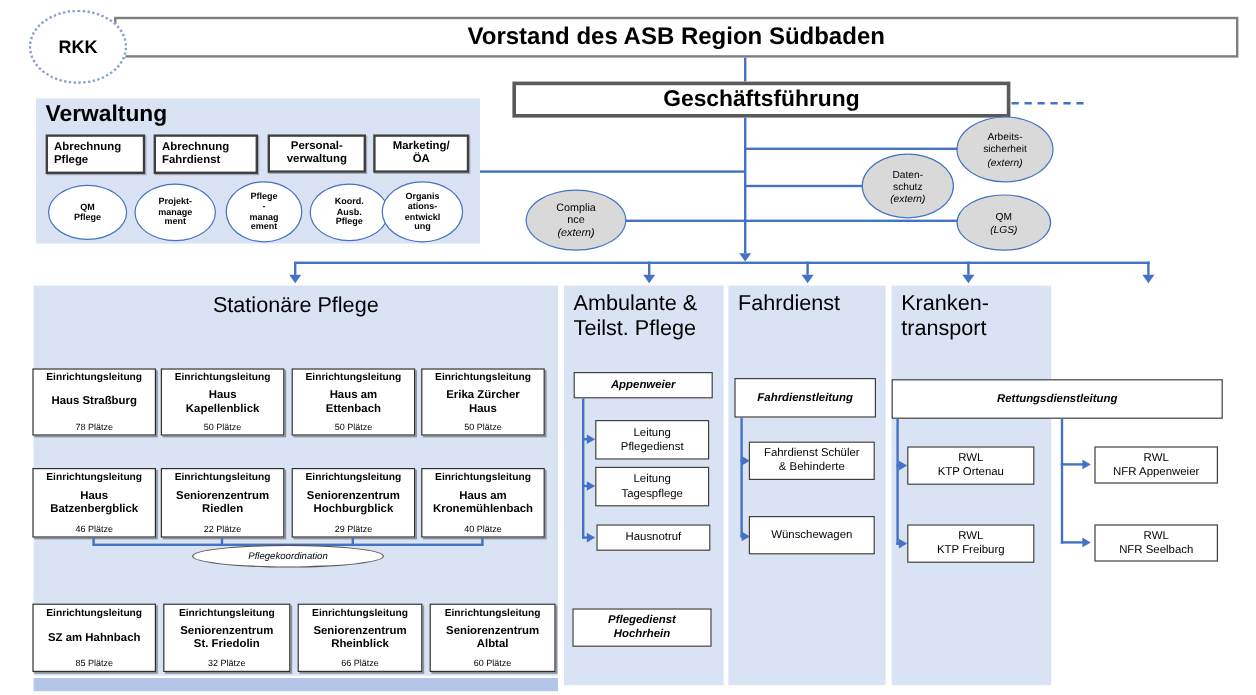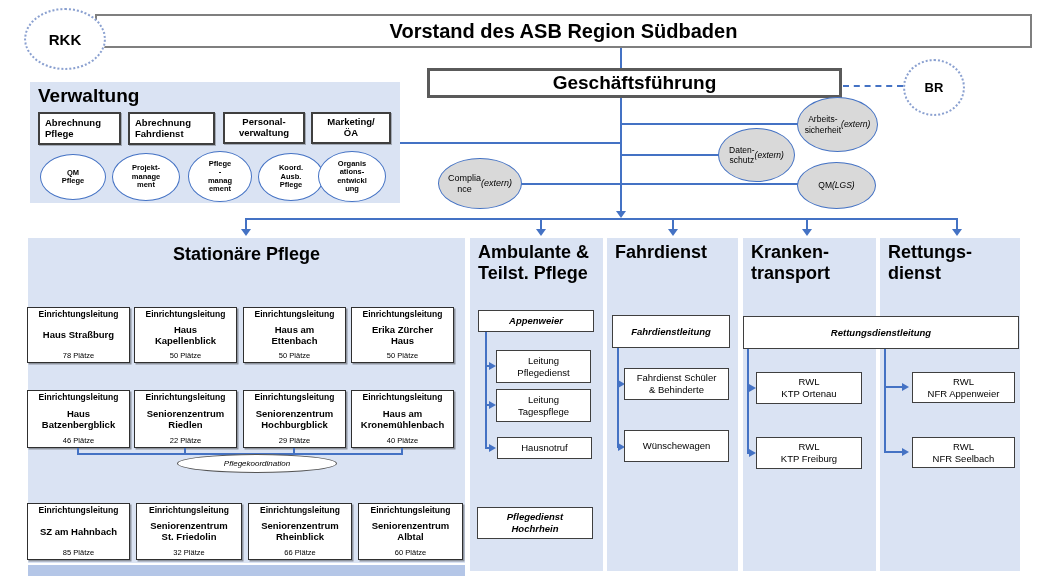--- a/index.html
+++ b/index.html
@@ -20,24 +20,24 @@
         justify-content:center;text-align:center;line-height:1.15;box-shadow:1px 1px 0 rgba(0,0,0,.25);}
   .sub{background:#fff;border:1.5px solid #3f3f3f;display:flex;align-items:center;
        justify-content:center;text-align:center;font-size:9.5px;line-height:1.25;}
   .lead{font-weight:bold;font-style:italic;}
   .dotcirc{background:#fff;border:2px dotted #8aa0d0;border-radius:50%;display:flex;
            align-items:center;justify-content:center;font-weight:bold;}
   .vell{background:#fff;border:1.5px solid #4472c4;border-radius:50%;display:flex;
         align-items:center;justify-content:center;text-align:center;
         font-size:7.5px;font-weight:bold;line-height:1.12;}
   .gell{background:#d9d9d9;border:1.5px solid #4472c4;border-radius:50%;display:flex;
-        align-items:center;justify-content:center;text-align:center;
+        flex-direction:column;align-items:center;justify-content:center;text-align:center;
         font-size:8.5px;line-height:1.18;}
   .gell .note{font-style:italic;}
-  .coltitle{font-weight:bold;font-size:18px;line-height:1.18;}
+  .coltitle{font-weight:normal;font-size:18px;line-height:1.18;}
   .orgbox{background:#fff;border:1.5px solid #2f2f2f;display:flex;flex-direction:column;
           align-items:center;justify-content:space-between;text-align:center;
           box-shadow:1.5px 1.5px 0 rgba(0,0,0,.35);padding:2px 1px;}
   .orgbox .role{font-size:8.5px;font-weight:bold;line-height:1.1;}
   .orgbox .name{font-size:9.5px;font-weight:bold;line-height:1.12;}
   .orgbox .cap{font-size:7.5px;line-height:1.1;}
 </style>
 </head>
 <body>
 
@@ -48,23 +48,20 @@
     </div>
   <div class="abs vl" style="left:620px;top:48px;height:20px;"></div>
   <div class="abs wbox" style="left:427px;top:68px;width:415px;height:30px;border:3px solid #5a5a5a;box-shadow:none;font-size:19px;font-weight:bold;">
       <span data-bind="top.geschaeftsfuehrung">Geschäftsführung</span>
     </div>
 
   <div class="abs dotcirc" style="left:24px;top:8px;width:82px;height:62px;font-size:15px;z-index:6;">
       <span data-bind="top.rkk">RKK</span>
     </div>
   <div class="abs dash" style="left:843px;top:85px;width:60px;"></div>
-  <div class="abs dotcirc" style="left:903px;top:59px;width:62px;height:57px;font-size:13px;">
-      <span data-bind="top.br">BR</span>
-    </div>
 
   <div class="abs vl" style="left:620px;top:98px;height:113px;"></div>
   <div class="abs ad" style="left:616px;top:211px;"></div>
   <div class="abs hl" style="left:246px;top:218px;width:712px;"></div>
 
   <div class="abs vl" style="left:245px;top:218px;height:11px;"></div>
   <div class="abs ad" style="left:241px;top:229px;"></div>
   <div class="abs vl" style="left:540px;top:218px;height:11px;"></div>
   <div class="abs ad" style="left:536px;top:229px;"></div>
   <div class="abs vl" style="left:672px;top:218px;height:11px;"></div>
@@ -155,24 +152,20 @@
     <div style="padding:4px 0 0 8px;" class="coltitle" data-bind="ambulante.title">Ambulante &amp;
 Teilst. Pflege</div>
   </div>
   <div class="abs panel" style="left:607px;top:238px;width:131px;height:333px;">
     <div style="padding:4px 0 0 8px;" class="coltitle" data-bind="fahrdienst.title">Fahrdienst</div>
   </div>
   <div class="abs panel" style="left:743px;top:238px;width:133px;height:333px;">
     <div style="padding:4px 0 0 8px;" class="coltitle" data-bind="krankentransport.title">Kranken-
 transport</div>
   </div>
-  <div class="abs panel" style="left:880px;top:238px;width:140px;height:333px;">
-    <div style="padding:4px 0 0 8px;" class="coltitle" data-bind="rettungsdienst.title">Rettungs-
-dienst</div>
-  </div>
 
   <div class="abs orgbox" style="left:27px;top:307px;width:103px;height:56px;">
     <span class="role" data-bind="stationaere.role_label">Einrichtungsleitung</span>
     <span class="name" data-bind="stationaere.rows.0.0.name">Haus Straßburg</span>
     <span class="cap" data-bind="stationaere.rows.0.0.capacity">78 Plätze</span>
   </div>
   <div class="abs orgbox" style="left:134px;top:307px;width:103px;height:56px;">
     <span class="role" data-bind="stationaere.role_label">Einrichtungsleitung</span>
     <span class="name" data-bind="stationaere.rows.0.1.name">Haus
 Kapellenblick</span>
@@ -214,21 +207,21 @@
     <span class="name" data-bind="stationaere.rows.1.3.name">Haus am
 Kronemühlenbach</span>
     <span class="cap" data-bind="stationaere.rows.1.3.capacity">40 Plätze</span>
   </div>
 
   <div class="abs vl" style="left:77px;top:448px;height:6px;"></div>
   <div class="abs vl" style="left:184px;top:448px;height:6px;"></div>
   <div class="abs vl" style="left:293px;top:448px;height:6px;"></div>
   <div class="abs vl" style="left:401px;top:448px;height:6px;"></div>
   <div class="abs hl" style="left:77px;top:453px;width:326px;"></div>
-  <div class="abs" style="left:177px;top:454px;width:160px;height:19px;background:#fff;border:1px solid #555;border-radius:50%;
+  <div class="abs" style="left:160px;top:454px;width:160px;height:19px;background:#fff;border:1px solid #555;border-radius:50%;
               display:flex;align-items:center;justify-content:center;font-size:8px;font-style:italic;">
       <span data-bind="stationaere.coordination">Pflegekoordination</span>
     </div>
 
   <div class="abs orgbox" style="left:27px;top:503px;width:103px;height:57px;">
     <span class="role" data-bind="stationaere.role_label">Einrichtungsleitung</span>
     <span class="name" data-bind="stationaere.rows.2.0.name">SZ am Hahnbach</span>
     <span class="cap" data-bind="stationaere.rows.2.0.capacity">85 Plätze</span>
   </div>
   <div class="abs orgbox" style="left:136px;top:503px;width:106px;height:57px;">

